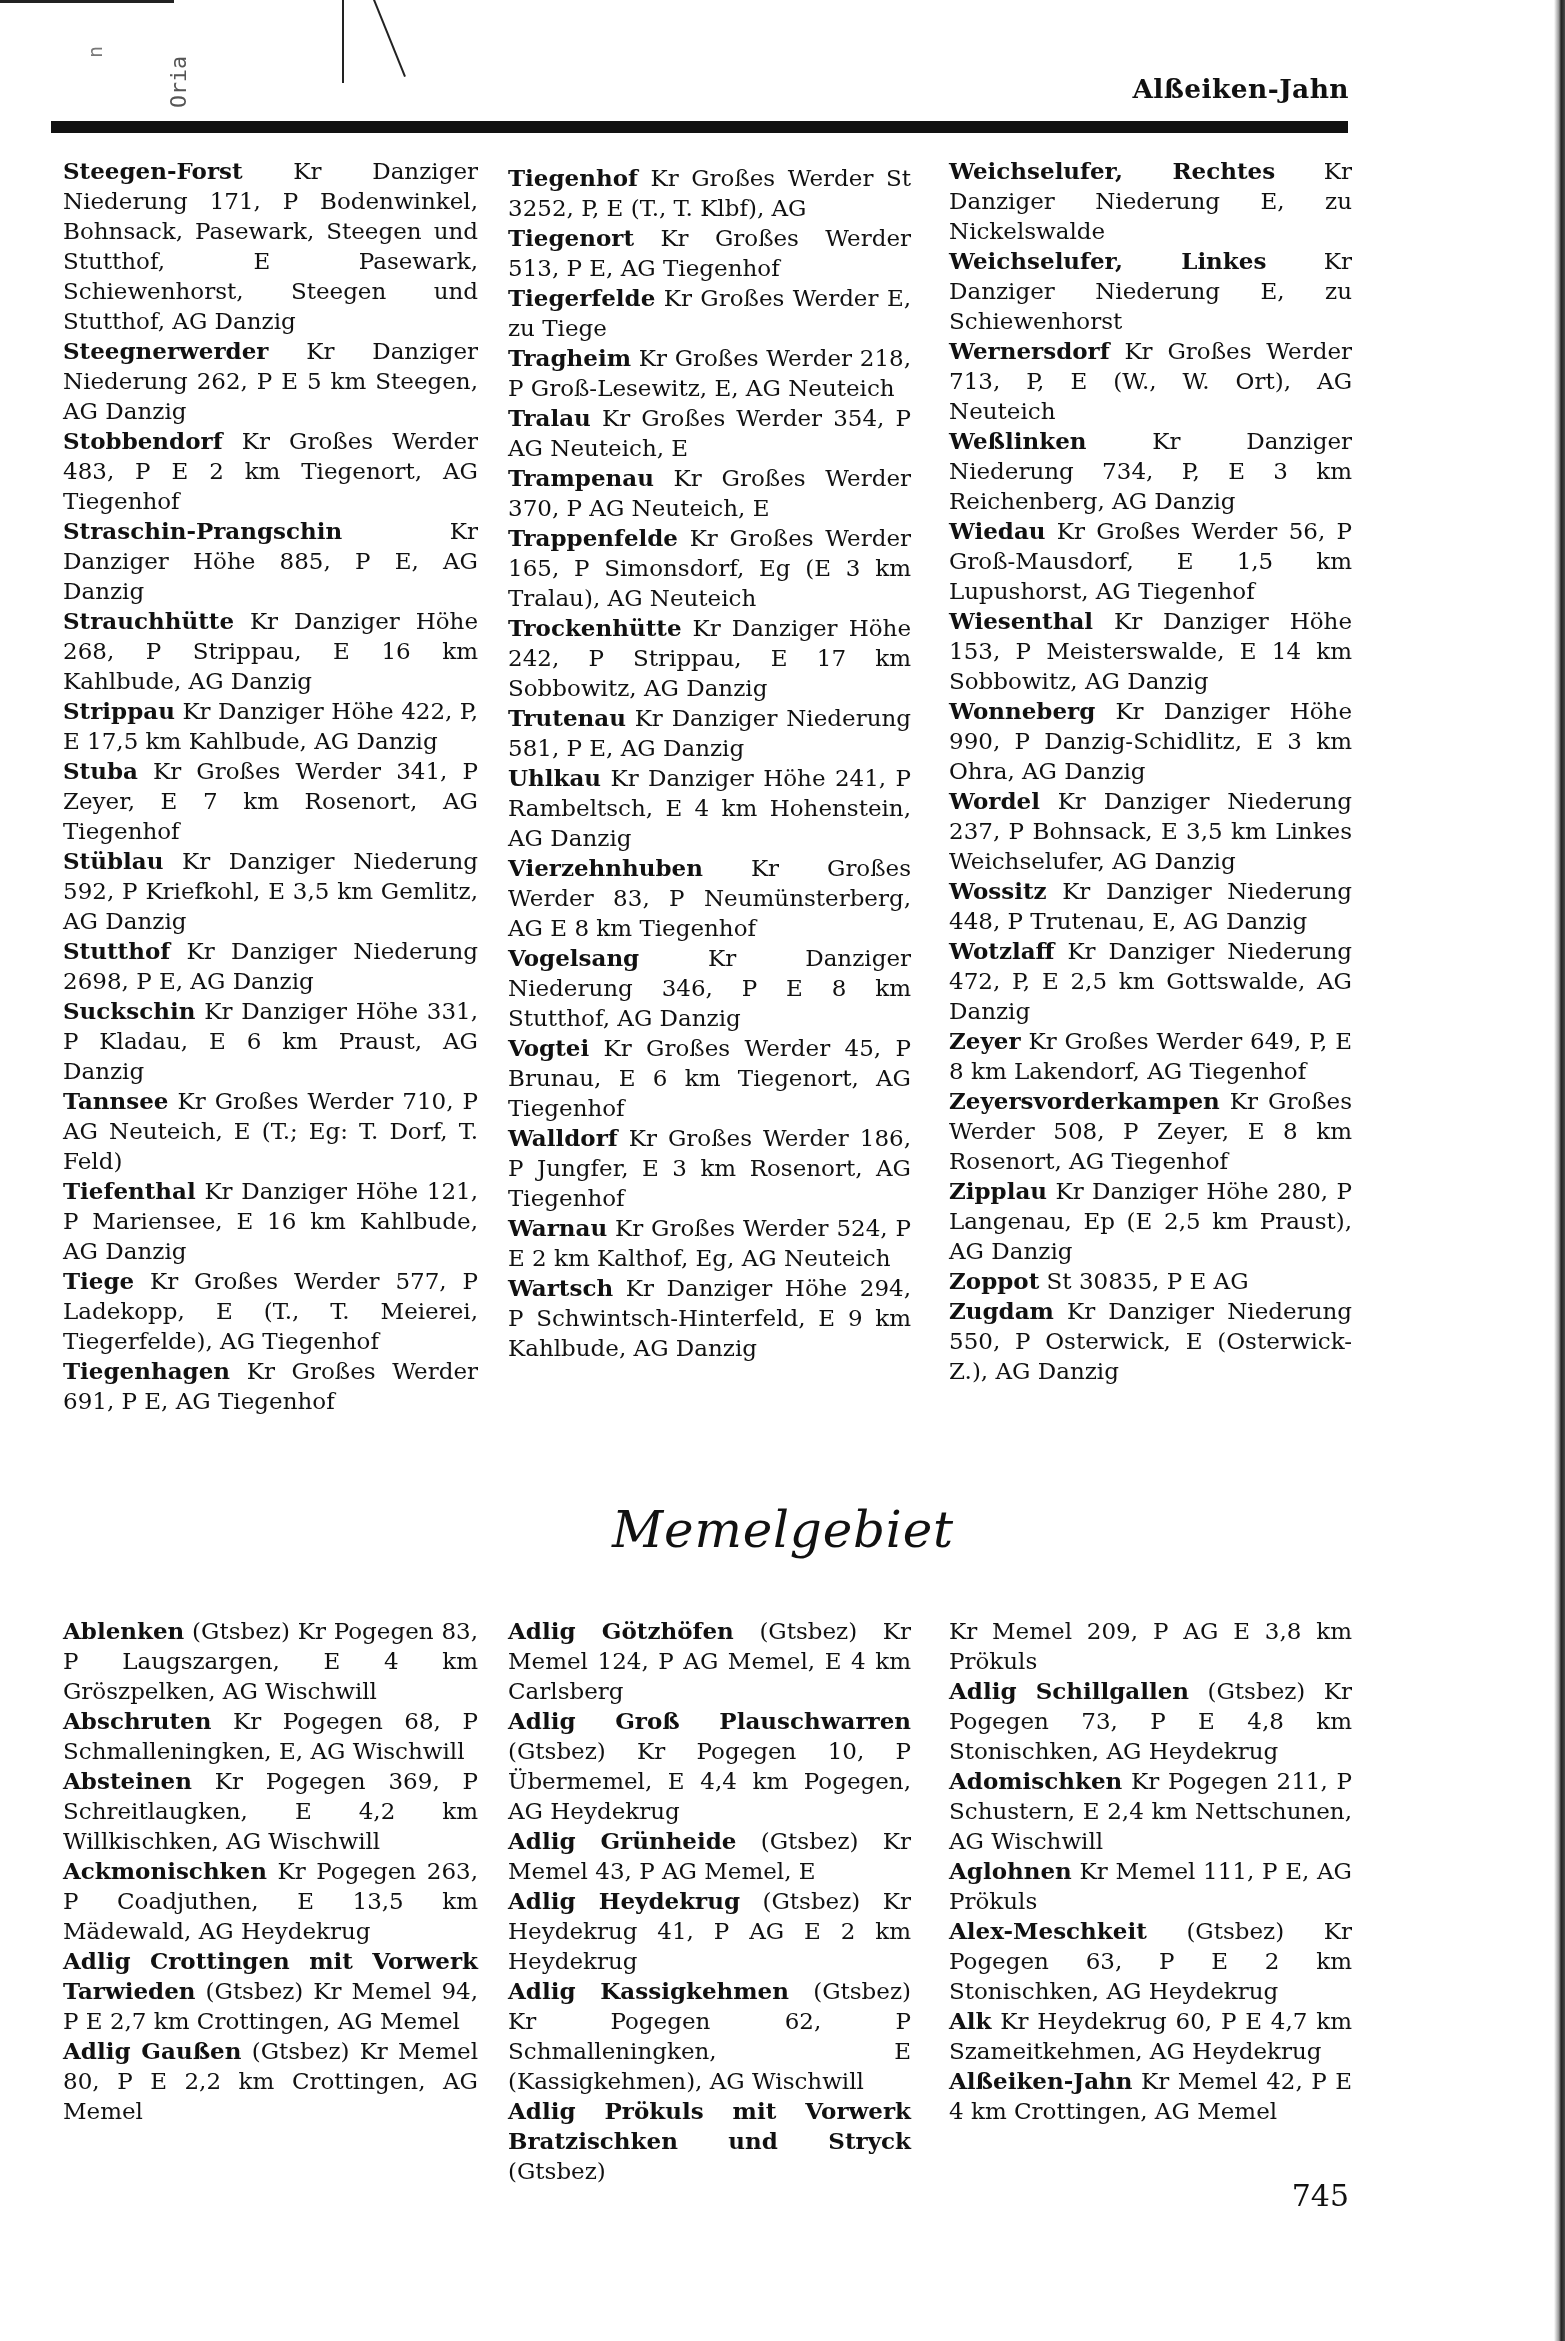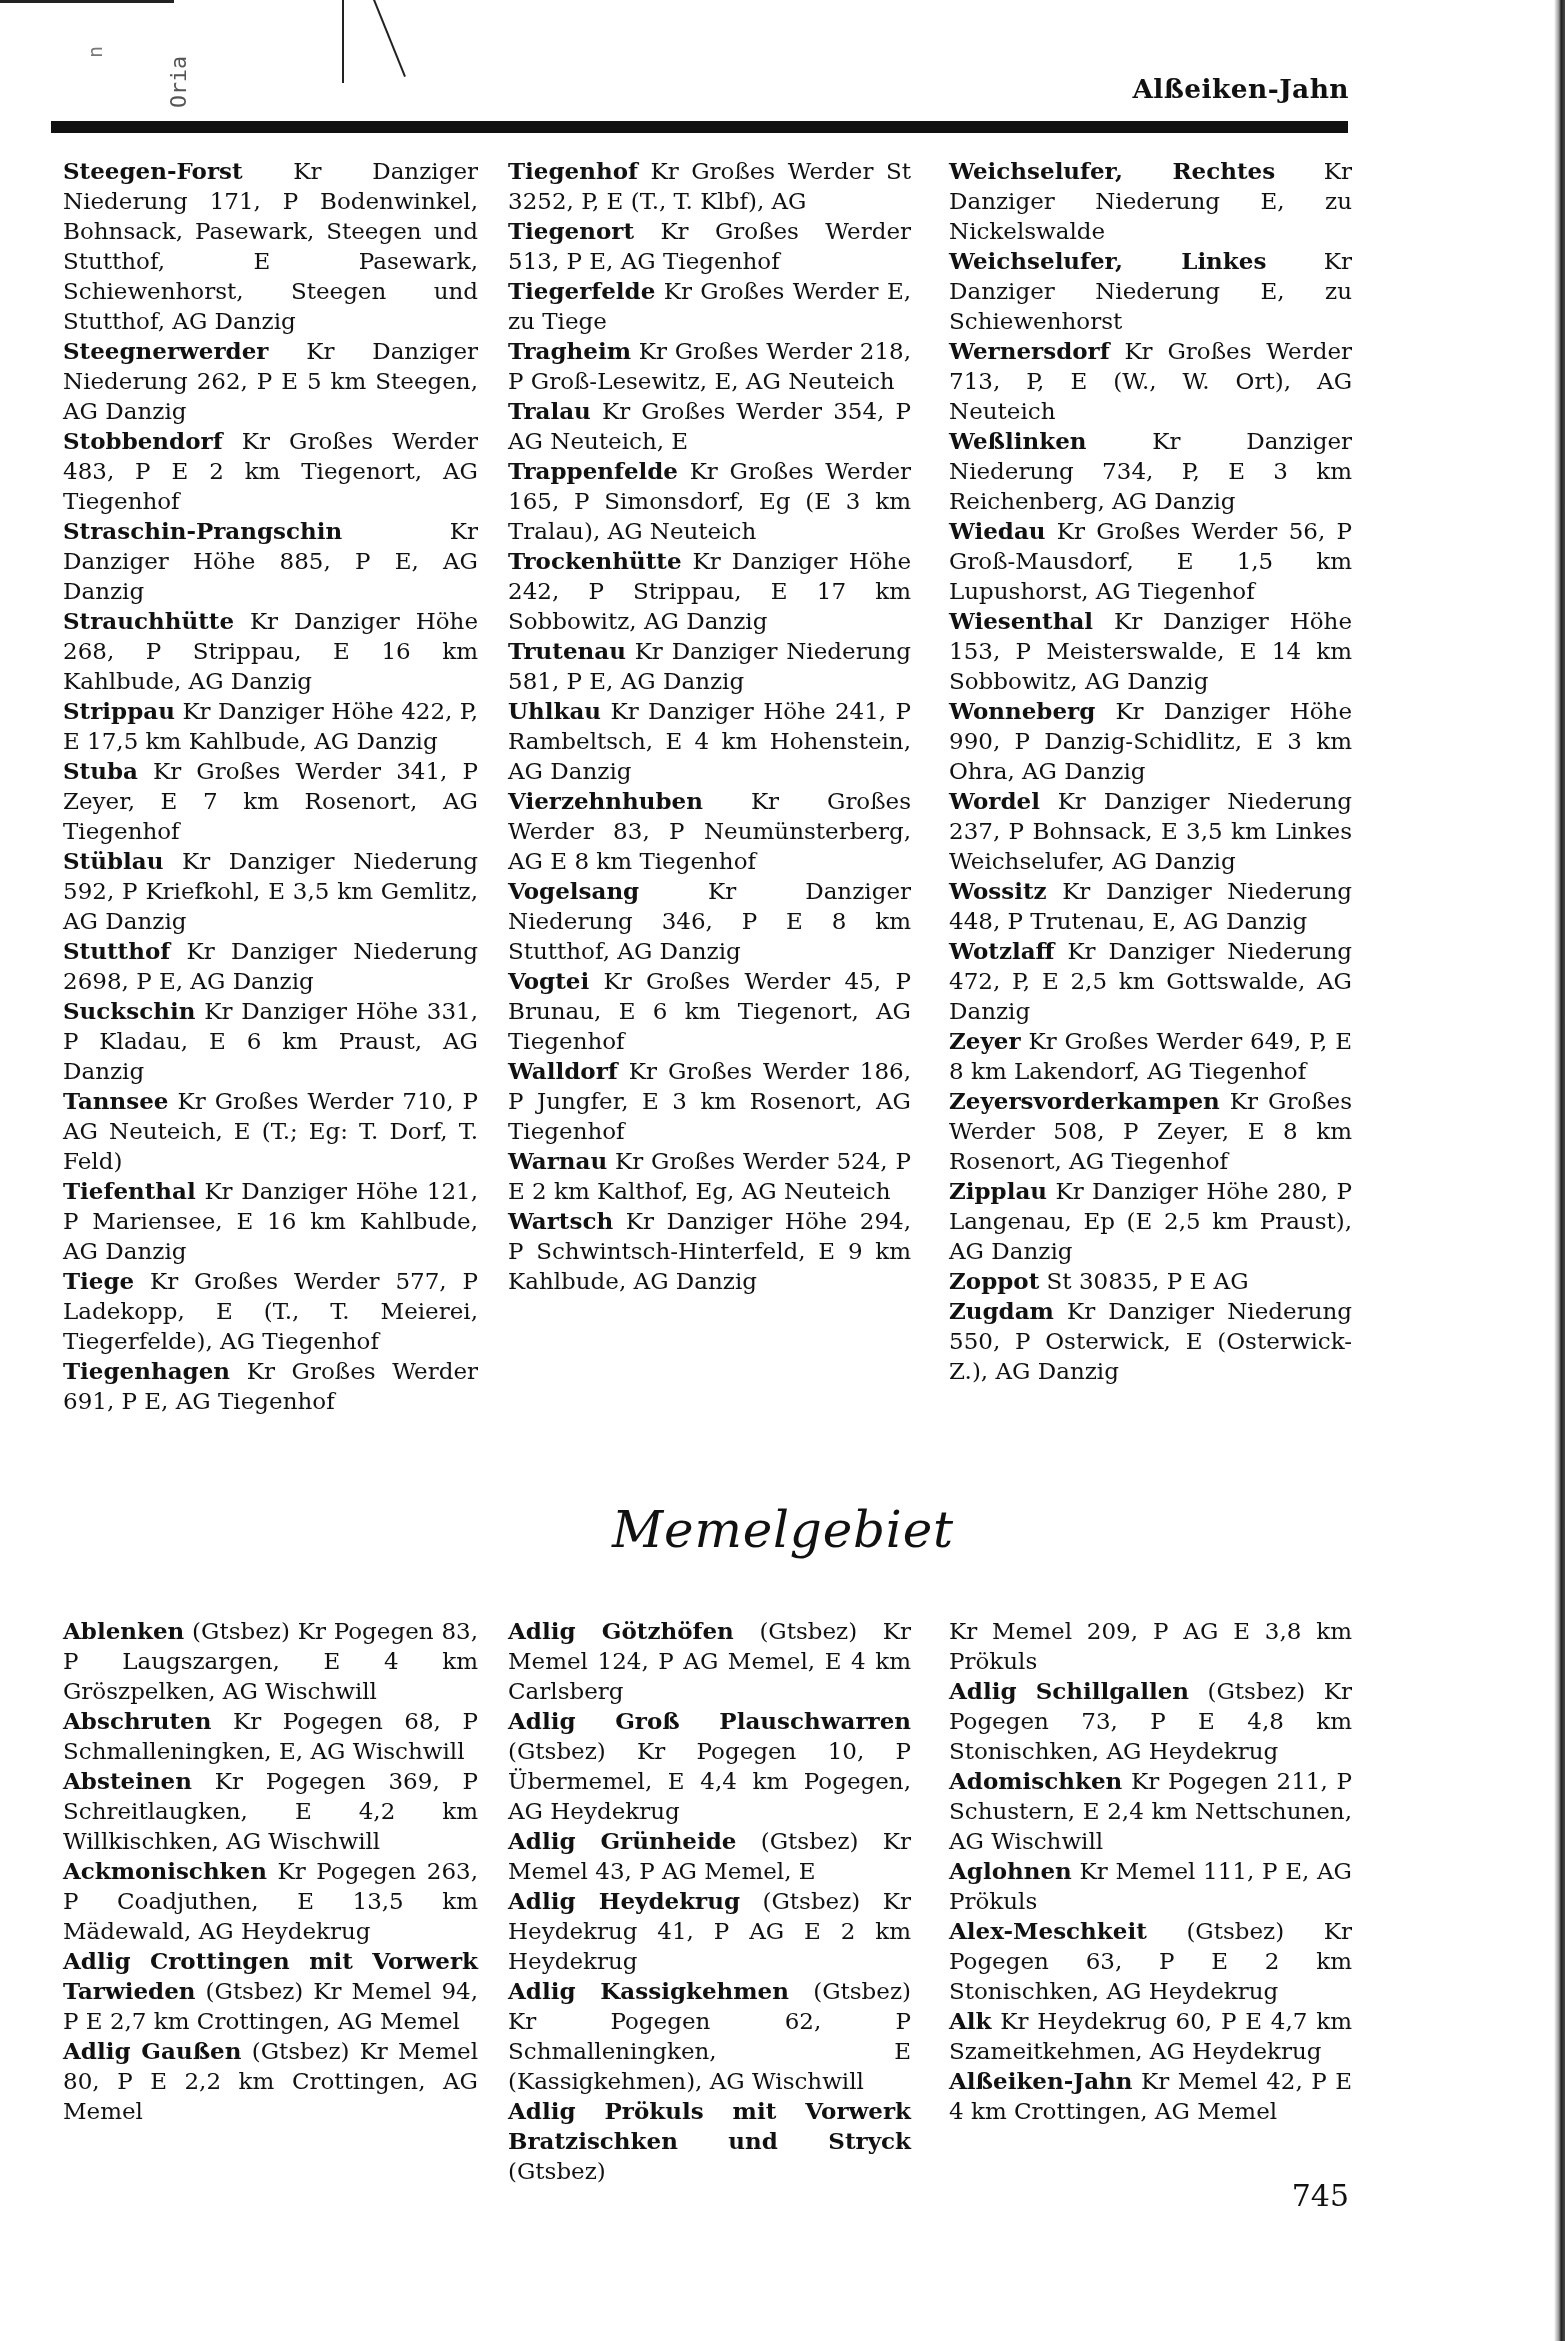--- a/index.html
+++ b/index.html
@@ -37,21 +37,21 @@
     font-size: 26.5px; font-weight: bold; letter-spacing: 0.4px;
   }
   .head-rule {
     position: absolute; left: 51px; top: 121px; width: 1297px; height: 11.6px; background: #111;
   }
   .column {
     position: absolute; width: 415px;
     font-size: 23px; line-height: 30px; text-align: justify; hyphens: manual;
   }
   .col1 { left: 63px; top: 156px; }
-  .col2 { left: 508px; top: 156px; width: 403px; }
+  .col2 { left: 508px; top: 163px; width: 403px; }
   .col3 { left: 949px; top: 156px; width: 403px; }
   .col1b { left: 63px; top: 1616px; }
   .col2b { left: 508px; top: 1616px; width: 403px; }
   .col3b { left: 949px; top: 1616px; width: 403px; }
   .entry { margin: 0; padding: 0; text-indent: 0; }
   .entry .name { font-weight: bold; }
   .section-title {
     position: absolute; left: 0; width: 1566px; top: 1501px; text-align: center;
     font-size: 50px; font-family: "DejaVu Serif", serif; font-style: italic; letter-spacing: 0.8px;
   }
@@ -88,20 +88,21 @@
     <p class="entry"><span class="name">Tiefenthal</span><span class="details"> Kr Danziger Höhe 121, P Mariensee, E 16 km Kahlbude, AG Danzig</span></p>
     <p class="entry"><span class="name">Tiege</span><span class="details"> Kr Großes Werder 577, P Ladekopp, E (T., T. Meierei, Tiegerfelde), AG Tiegenhof</span></p>
     <p class="entry"><span class="name">Tiegenhagen</span><span class="details"> Kr Großes Werder 691, P E, AG Tiegenhof</span></p>
   </div>
 <div class="column col2">
     <p class="entry"><span class="name">Tiegenhof</span><span class="details"> Kr Großes Werder St 3252, P, E (T., T. Klbf), AG</span></p>
     <p class="entry"><span class="name">Tiegenort</span><span class="details"> Kr Großes Werder 513, P E, AG Tiegenhof</span></p>
     <p class="entry"><span class="name">Tiegerfelde</span><span class="details"> Kr Großes Werder E, zu Tiege</span></p>
     <p class="entry"><span class="name">Tragheim</span><span class="details"> Kr Großes Werder 218, P Groß-Lesewitz, E, AG Neuteich</span></p>
     <p class="entry"><span class="name">Tralau</span><span class="details"> Kr Großes Werder 354, P AG Neuteich, E</span></p>
+    <p class="entry"><span class="name">Trampenau</span><span class="details"> Kr Großes Werder 370, P AG Neuteich, E</span></p>
     <p class="entry"><span class="name">Trappenfelde</span><span class="details"> Kr Großes Werder 165, P Simonsdorf, Eg (E 3 km Tralau), AG Neuteich</span></p>
     <p class="entry"><span class="name">Trockenhütte</span><span class="details"> Kr Danziger Höhe 242, P Strippau, E 17 km Sobbowitz, AG Danzig</span></p>
     <p class="entry"><span class="name">Trutenau</span><span class="details"> Kr Danziger Niederung 581, P E, AG Danzig</span></p>
     <p class="entry"><span class="name">Uhlkau</span><span class="details"> Kr Danziger Höhe 241, P Rambeltsch, E 4 km Hohenstein, AG Danzig</span></p>
     <p class="entry"><span class="name">Vierzehnhuben</span><span class="details"> Kr Großes Werder 83, P Neumünsterberg, AG E 8 km Tiegenhof</span></p>
     <p class="entry"><span class="name">Vogelsang</span><span class="details"> Kr Danziger Niederung 346, P E 8 km Stutthof, AG Danzig</span></p>
     <p class="entry"><span class="name">Vogtei</span><span class="details"> Kr Großes Werder 45, P Brunau, E 6 km Tiegenort, AG Tiegenhof</span></p>
     <p class="entry"><span class="name">Walldorf</span><span class="details"> Kr Großes Werder 186, P Jungfer, E 3 km Rosenort, AG Tiegenhof</span></p>
     <p class="entry"><span class="name">Warnau</span><span class="details"> Kr Großes Werder 524, P E 2 km Kalthof, Eg, AG Neuteich</span></p>
     <p class="entry"><span class="name">Wartsch</span><span class="details"> Kr Danziger Höhe 294, P Schwintsch-Hinterfeld, E 9 km Kahlbude, AG Danzig</span></p>

